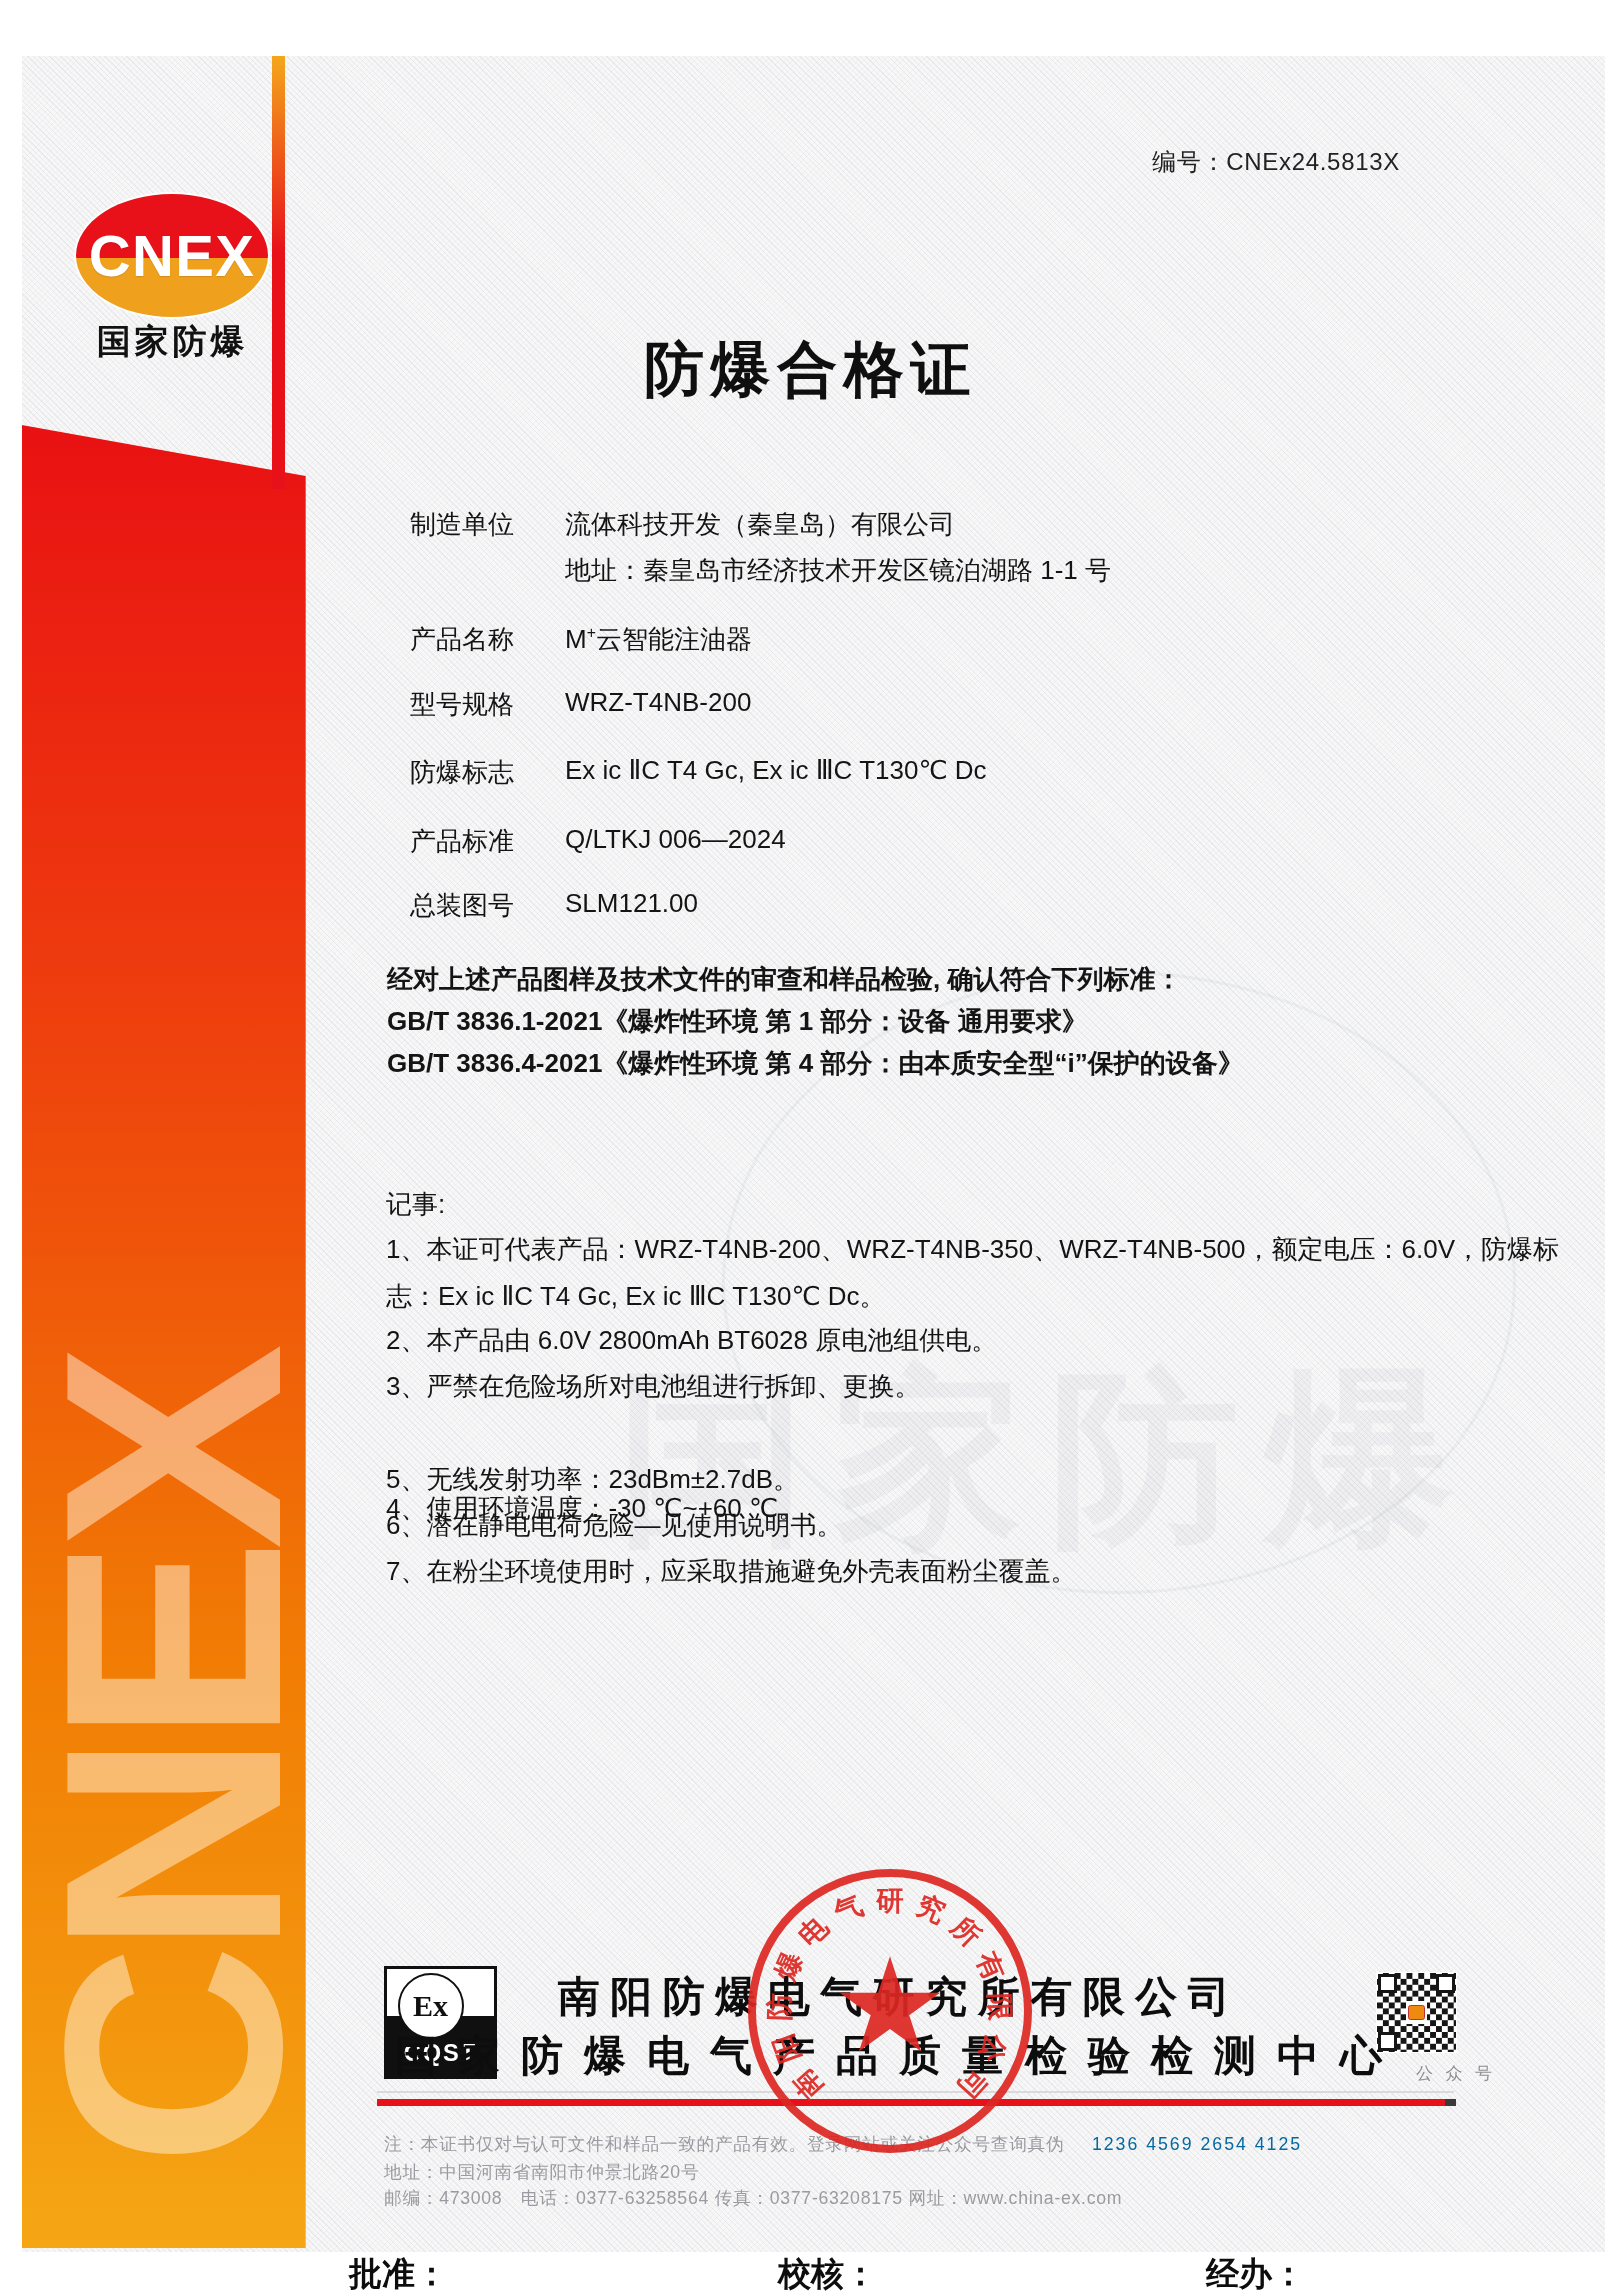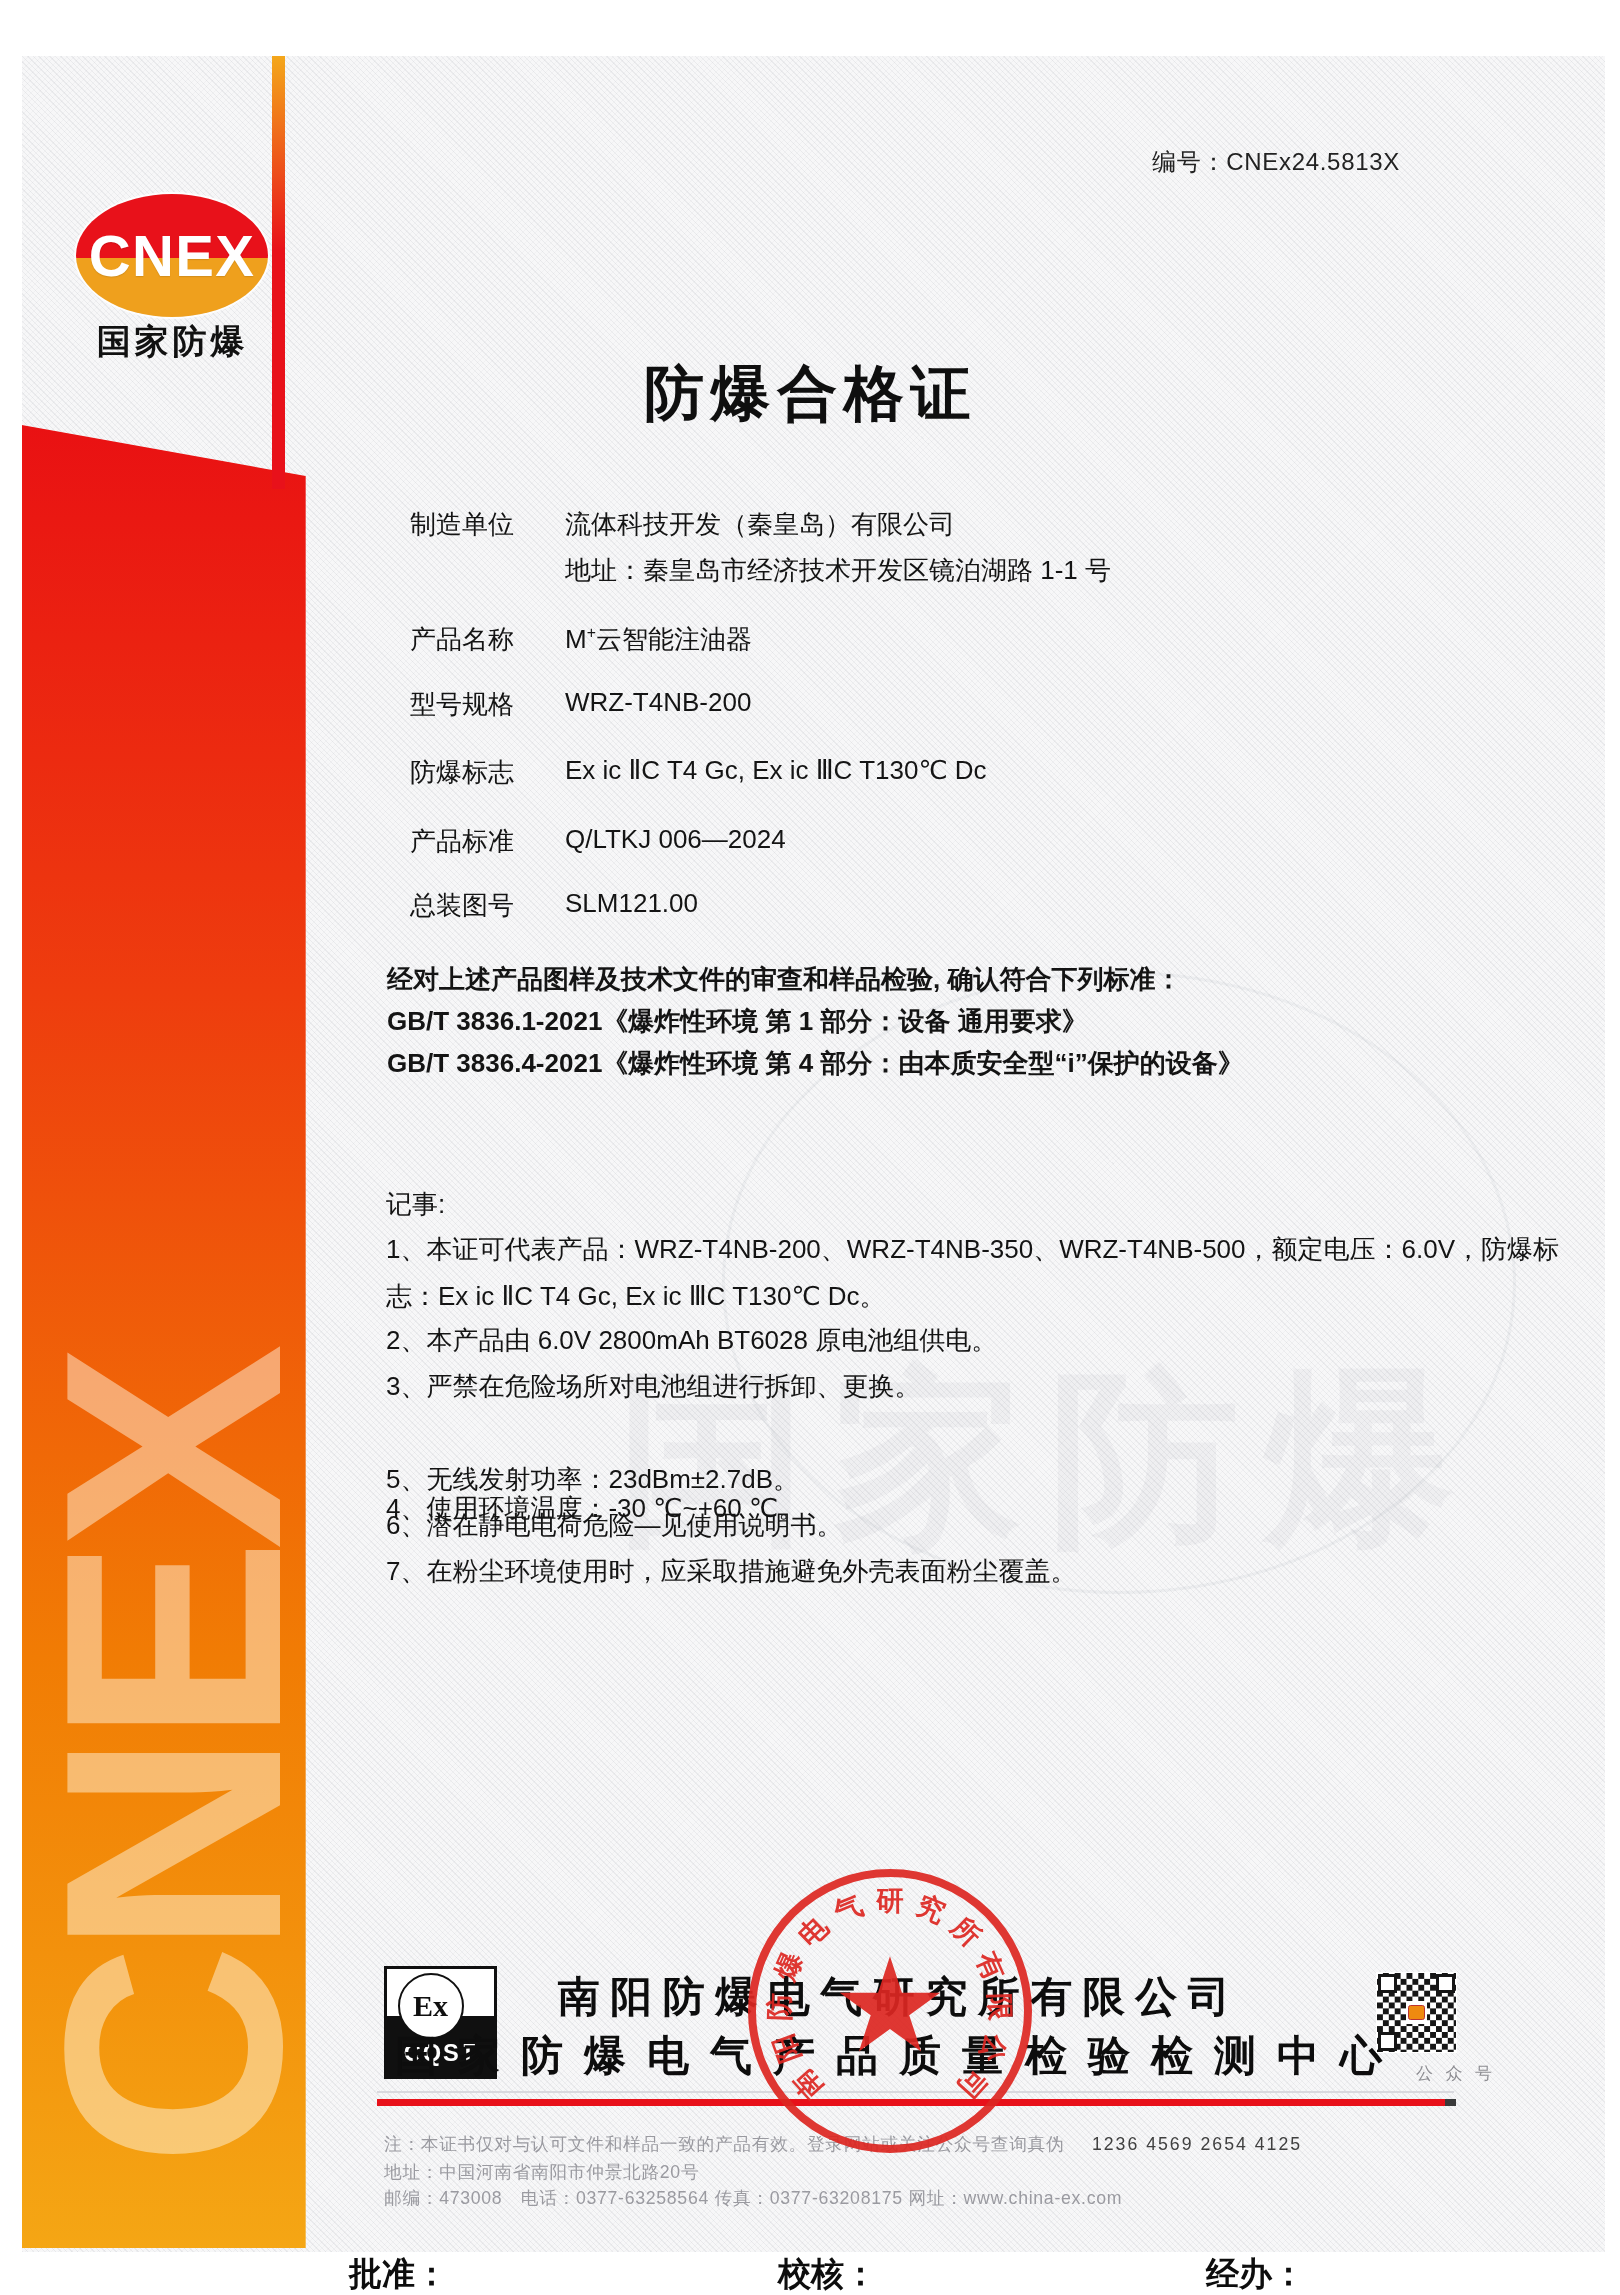--- a/index.html
+++ b/index.html
@@ -55,21 +55,21 @@
   .wm-text{
     position:absolute;left:617px;top:1333px;font-size:190px;font-weight:900;
     letter-spacing:26px;color:rgba(60,70,90,0.045);white-space:nowrap;
   }
   
   .cert-no{
     position:absolute;top:146px;right:221px;font-size:24px;color:#222;letter-spacing:0.7px;
   }
   .title{
     position:absolute;left:0;top:330px;width:1621px;text-align:center;
-    font-size:60px;font-weight:900;letter-spacing:6.6px;color:#0f0f0f;margin-top:24px;
+    font-size:60px;font-weight:900;letter-spacing:6.6px;color:#0f0f0f;
   }
   
   .flabel{position:absolute;left:410px;font-size:26px;color:#141414;white-space:nowrap;}
   .fvalue{position:absolute;left:565px;font-size:26px;color:#141414;white-space:nowrap;}
   .fvalue sup{font-size:15.8px;}
   
   .para{position:absolute;left:387px;font-size:26px;color:#141414;white-space:nowrap;font-weight:bold;}
   .note-line{position:absolute;left:386px;font-size:26px;color:#141414;white-space:nowrap;}
   
   .exlogo{
@@ -125,21 +125,21 @@
     font-size:131px;line-height:131px;color:#dd2722;
   }
   .stamp-arc{position:absolute;inset:0;}
   .stamp-arc span{
     position:absolute;left:50%;top:50%;width:31.5px;height:31.5px;margin:-15.8px 0 0 -15.8px;
     display:flex;align-items:center;justify-content:center;
     font-size:27.6px;font-weight:700;color:#dd2722;transform-origin:center;
   }
   
   .fineprint{position:absolute;left:384px;font-size:17.7px;color:#9a9aa0;white-space:nowrap;letter-spacing:0.7px;}
-  .fineprint .code{color:#404040;margin-left:27.6px;letter-spacing:2px;}
+  .fineprint .code{color:#0369a1;margin-left:27.6px;letter-spacing:2px;}
   .signoff{position:absolute;top:2252px;font-size:33px;font-weight:700;color:#0d0d0d;}
 </style>
 </head>
 <body>
 
 <div class="paper"></div>
 
 <div class="wm-ellipse"></div>
 <div class="wm-text">国家防爆</div>
 

